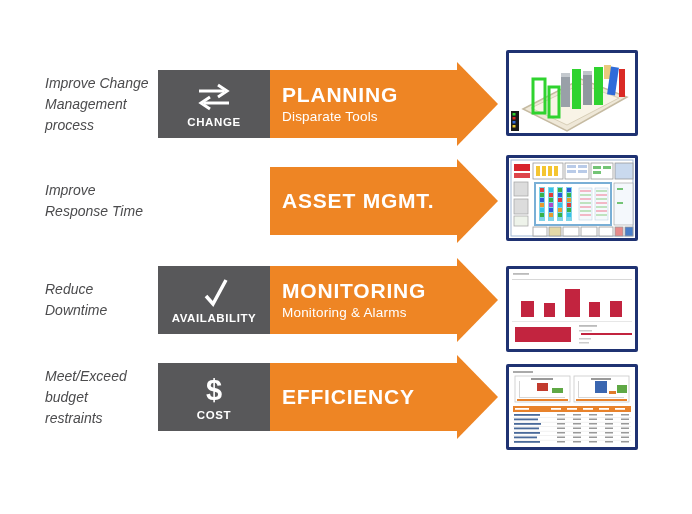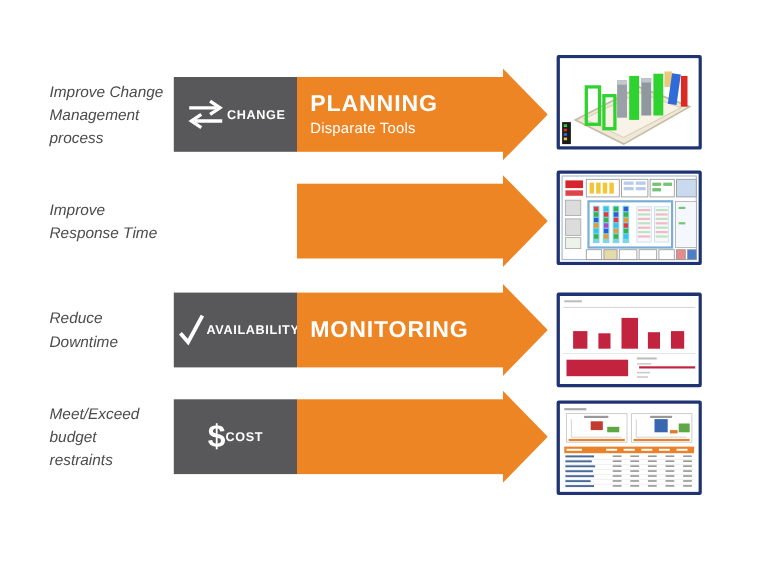--- a/index.html
+++ b/index.html
@@ -11,21 +11,21 @@
   
   .benefit{
     position:absolute;left:45px;top:0;width:110px;height:84px;
     display:flex;align-items:center;
     font-size:14px;font-style:italic;color:#4b4b4d;line-height:1.5;
     white-space:pre-line;
   }
   
   .cat-box{
     position:absolute;left:158px;top:8px;width:112px;height:68px;background:#58585a;
-    display:flex;flex-direction:row;align-items:center;justify-content:center;
+    display:flex;flex-direction:column;align-items:center;justify-content:center;
     color:#ffffff;
   }
   .cat-icon{display:flex;align-items:center;justify-content:center;height:34px;}
   .cat-icon svg{display:block;}
   .dollar-glyph{font-size:29px;font-weight:700;line-height:30px;}
   .cat-label{
     font-size:11.5px;font-weight:700;letter-spacing:0.6px;margin-top:2px;white-space:nowrap;
   }
   
   .arrow-body{
@@ -97,20 +97,21 @@
         <rect x="3.5" y="68" width="3" height="2.5" fill="#2f6bd9"></rect>
         <rect x="3.5" y="72" width="3" height="2.5" fill="#eac92e"></rect>
       </svg>
     </div>
   </div>
 
   <div class="row" style="top:159px">
     <div class="benefit">Improve
 Response Time</div>
     <div class="arrow-body">
+      <div class="arrow-title">ASSET MGMT.</div>
     </div>
     <div class="arrow-head"></div>
     <div class="thumb thumb-r2">
       <svg width="126" height="80" viewBox="0 0 126 80">
         <rect width="126" height="80" fill="#ffffff"></rect>
         <rect x="2" y="2" width="122" height="76" fill="#ffffff" stroke="#9fb6d4" stroke-width="1"></rect>
         <rect x="5" y="6" width="16" height="7" fill="#d8242c"></rect>
         <rect x="5" y="15" width="16" height="5" fill="#d8242c" opacity="0.85"></rect>
         <rect x="24" y="5" width="30" height="16" fill="#ffffff" stroke="#9a9a9a" stroke-width="0.8"></rect>
         <rect x="27" y="8" width="4" height="10" fill="#f4c531"></rect>
@@ -199,20 +200,21 @@
     <div class="cat-box">
       <span class="cat-icon">
         <svg width="32" height="32" viewBox="0 0 32 32" fill="none" stroke="#ffffff" stroke-width="3.5">
           <path d="M8 19 L15 27 L28 3"></path>
         </svg>
       </span>
       <span class="cat-label">AVAILABILITY</span>
     </div>
     <div class="arrow-body">
       <div class="arrow-title">MONITORING</div>
+      <div class="arrow-subtitle">Monitoring &amp; Alarms</div>
     </div>
     <div class="arrow-head"></div>
     <div class="thumb thumb-r3">
       <svg width="126" height="80" viewBox="0 0 126 80">
         <rect width="126" height="80" fill="#ffffff"></rect>
         <rect x="4" y="4" width="16" height="1.8" fill="#bbbbbb"></rect>
         <rect x="3" y="10" width="120" height="1" fill="#d8d8d8"></rect>
         <rect x="12" y="32" width="13" height="16" fill="#c2243f"></rect>
         <rect x="35" y="34" width="11" height="14" fill="#c2243f"></rect>
         <rect x="56" y="20" width="15" height="28" fill="#c2243f"></rect>
@@ -233,20 +235,21 @@
     <div class="benefit">Meet/Exceed
 budget
 restraints</div>
     <div class="cat-box">
       <span class="cat-icon">
         <span class="dollar-glyph">$</span>
       </span>
       <span class="cat-label">COST</span>
     </div>
     <div class="arrow-body">
+      <div class="arrow-title">EFFICIENCY</div>
     </div>
     <div class="arrow-head"></div>
     <div class="thumb thumb-r4">
       <svg width="126" height="80" viewBox="0 0 126 80">
         <rect width="126" height="80" fill="#ffffff"></rect>
         <rect x="4" y="4" width="20" height="2" fill="#aaaaaa"></rect>
         <rect x="6" y="9" width="55" height="26" fill="#ffffff" stroke="#c8c8c8" stroke-width="0.8"></rect>
         <rect x="22" y="11" width="22" height="2" fill="#999999"></rect>
         <rect x="10" y="14" width="0.8" height="16" fill="#cccccc"></rect>
         <rect x="28" y="16" width="11" height="8" fill="#c23b2e"></rect>

